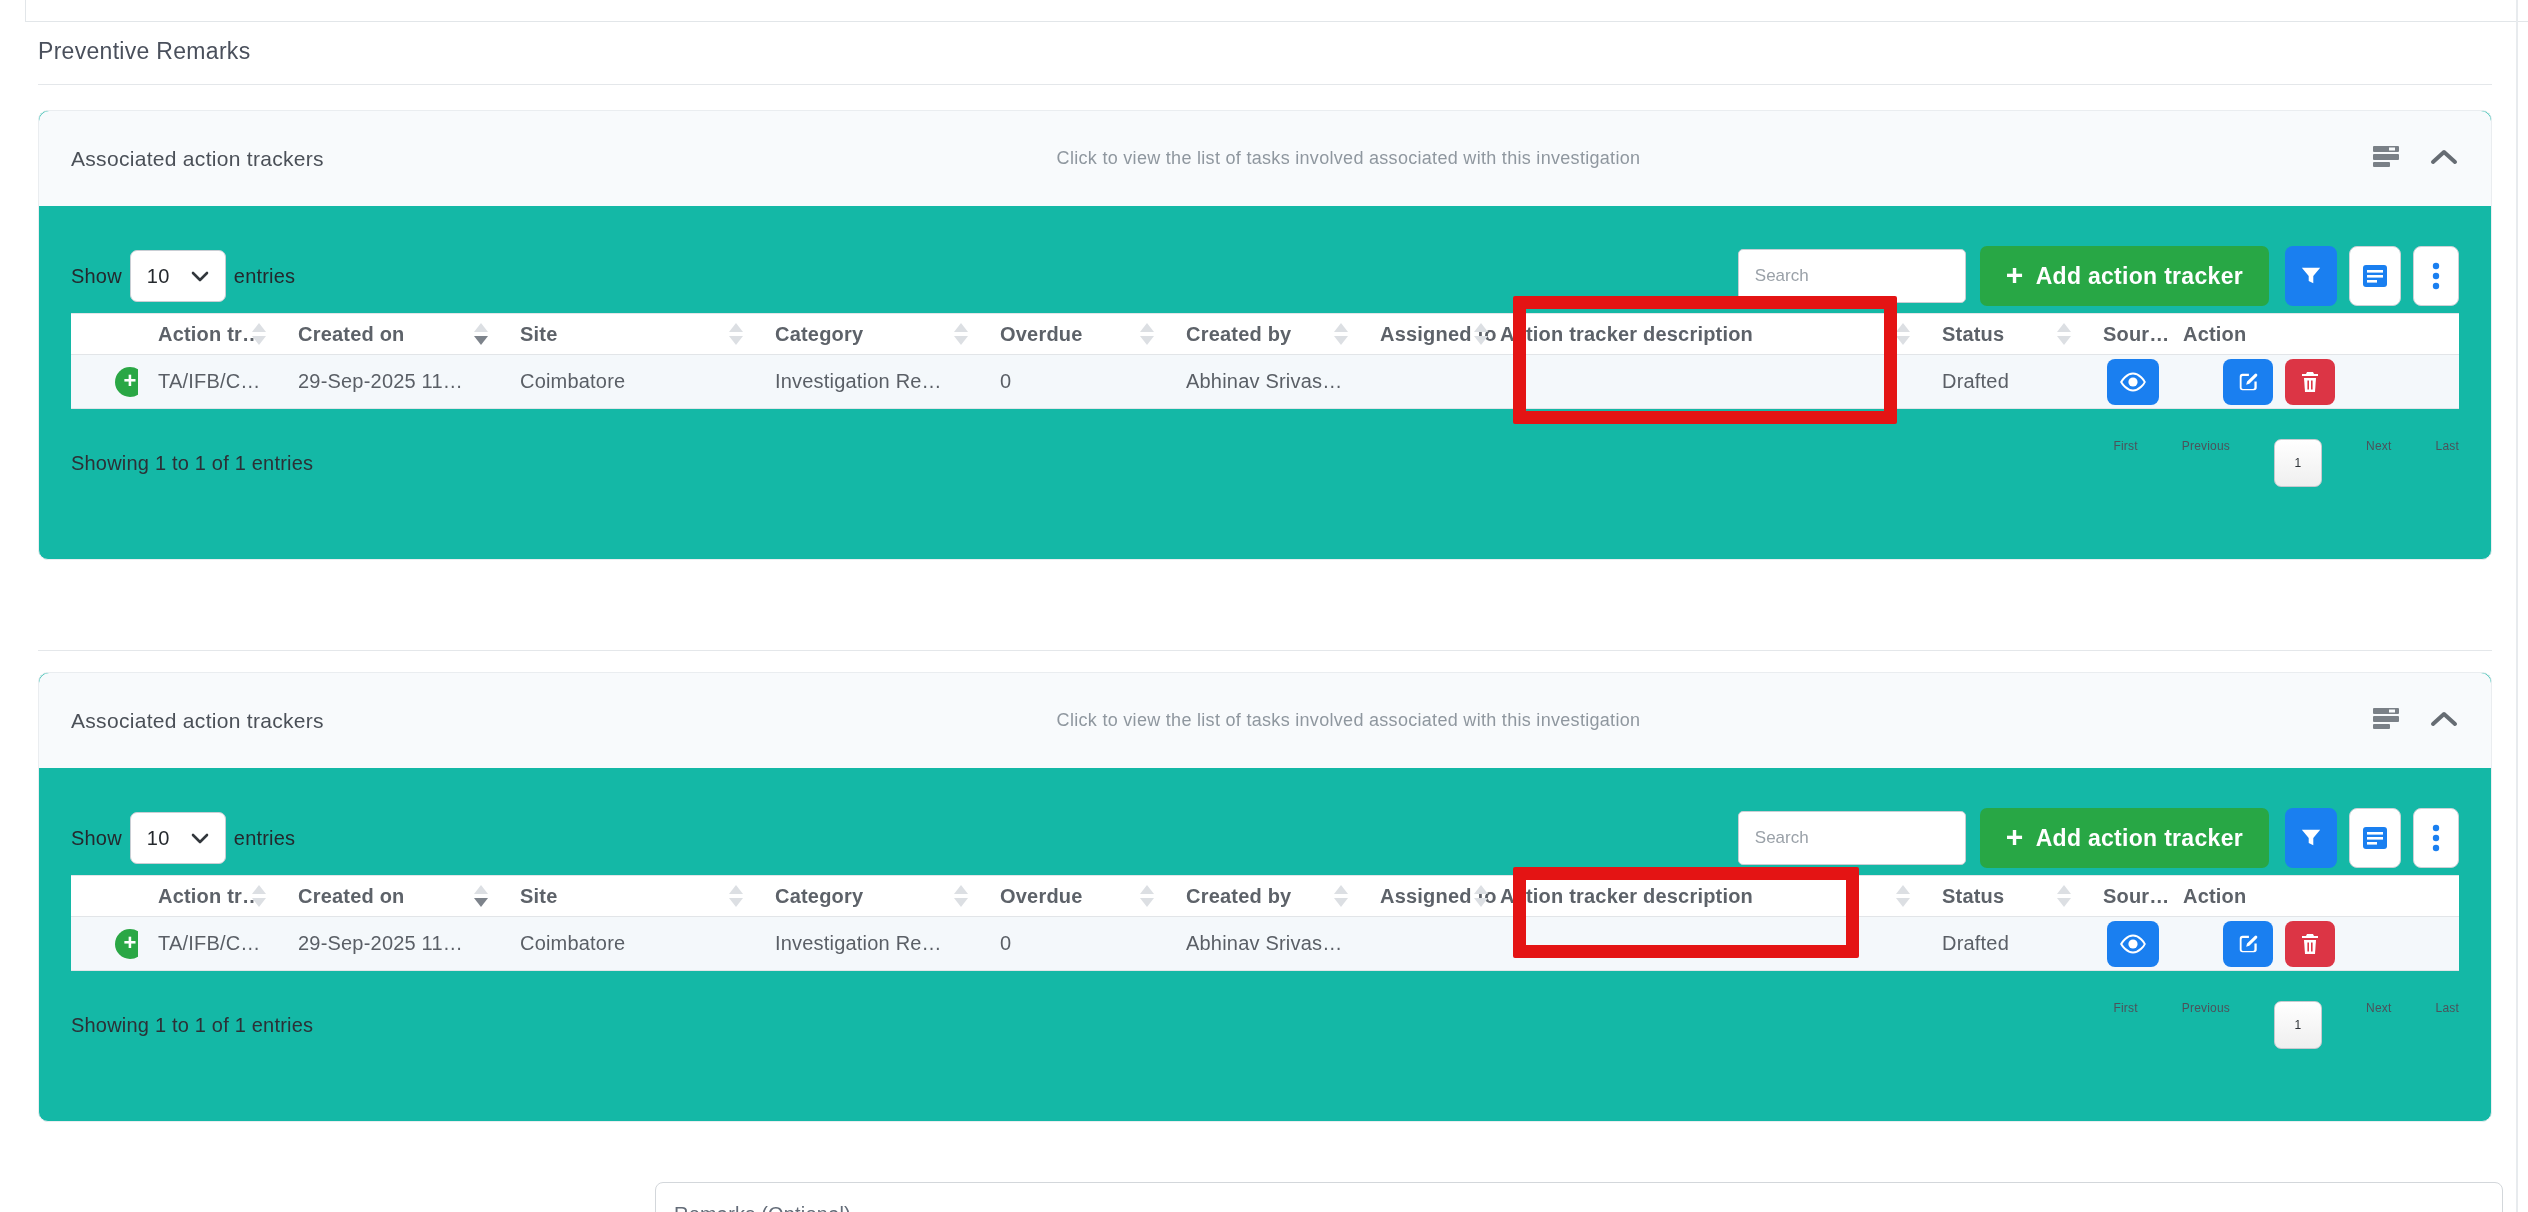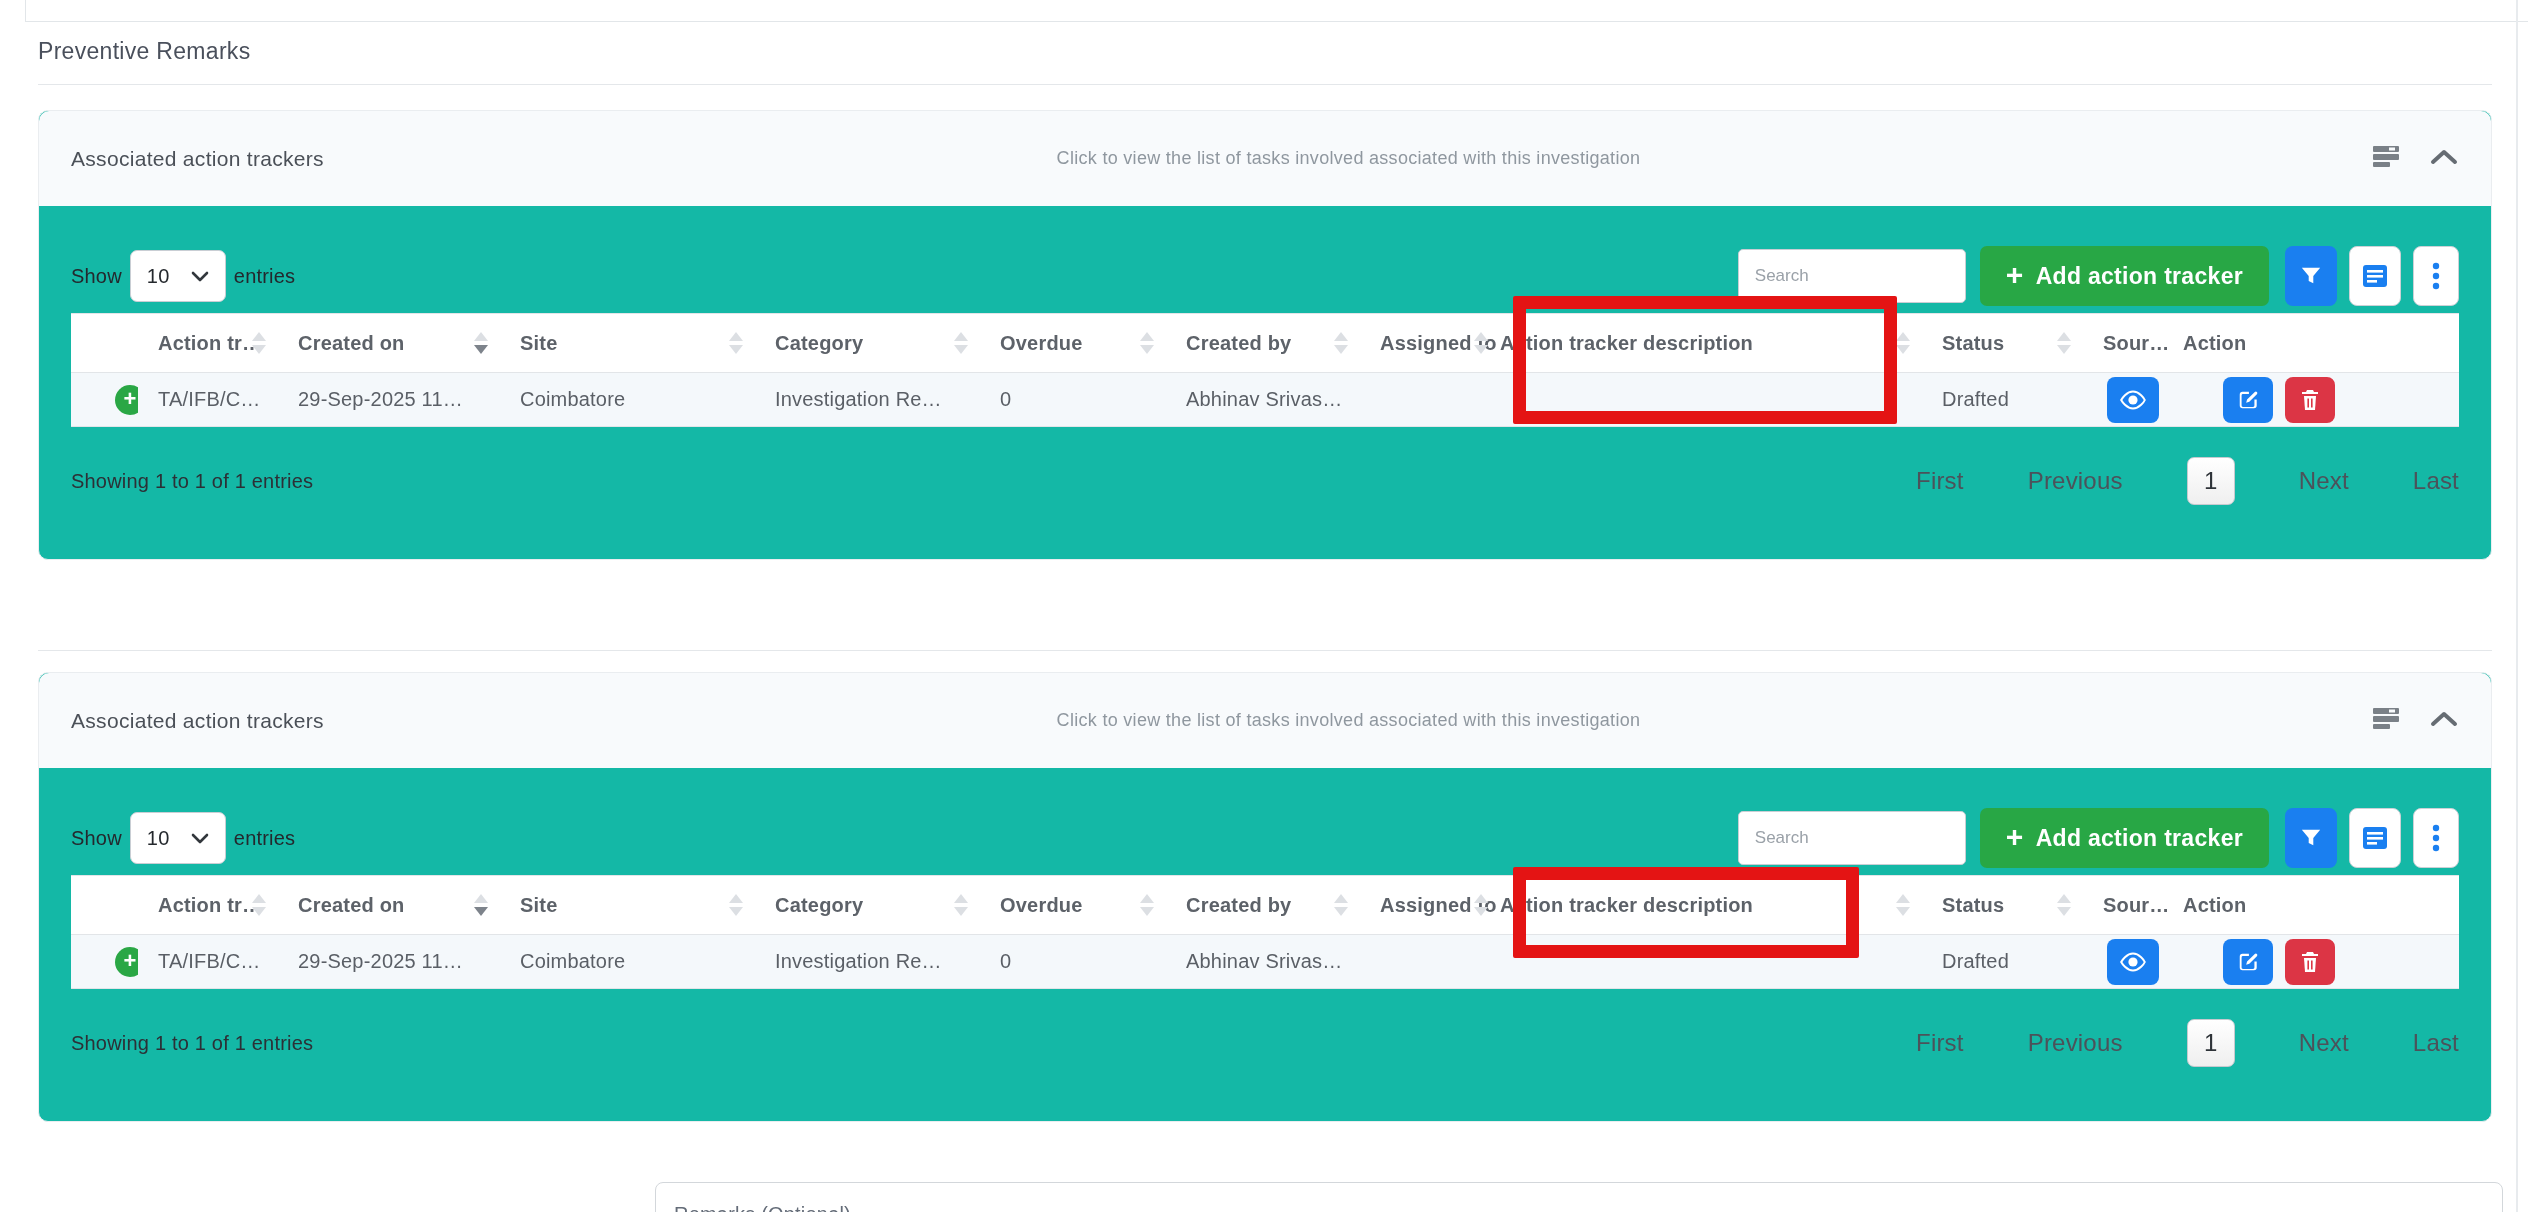--- a/index.html
+++ b/index.html
@@ -35,21 +35,21 @@
     border:none; border-radius:7px; margin-left:14px; display:flex; align-items:center; gap:12px;
     letter-spacing:.3px; cursor:pointer; font-family:inherit; }
   .btn-add .plus { font-size:30px; font-weight:700; line-height:1; margin-top:-3px; }
   .btn-sq { height:60px; border-radius:8px; display:flex; align-items:center; justify-content:center; cursor:pointer; }
   .btn-filter { width:52px; background:#1a7ff0; border:none; margin-left:16px; }
   .btn-outline { width:52px; background:#fff; border:1px solid #ccd1d6; margin-left:12px; }
   .btn-dots { width:46px; background:#fff; border:1px solid #ccd1d6; margin-left:12px; }
 
   .grid-cols { display:grid; grid-template-columns:67px 140px 222px 255px 225px 186px 194px 140px 422px 161px 100px 1fr; }
   .tbl { margin:7px 32px 0; }
-  .thead { height:60px; border-top:1px solid #e2e5e8; border-bottom:1px solid #e2e5e8; align-items:center; background:#fff; }
+  .thead { height:42px; border-top:1px solid #e2e5e8; border-bottom:1px solid #e2e5e8; align-items:center; background:#fff; }
   .th { font-size:20px; font-weight:600; color:#5d6269; padding-left:20px; position:relative;
     letter-spacing:.2px; white-space:nowrap; overflow:hidden; cursor:pointer; }
   .th-center { text-align:left; padding-left:0; }
   .th-action { text-align:left; padding-left:0; padding-right:90px; }
   .sort { position:absolute; right:12px; top:50%; transform:translateY(-50%); }
   .tri-up { display:block; width:0; height:0; border-left:7px solid transparent; border-right:7px solid transparent;
     border-bottom:9px solid #dcdfe3; margin-bottom:4px; }
   .tri-down { display:block; width:0; height:0; border-left:7px solid transparent; border-right:7px solid transparent;
     border-top:9px solid #dcdfe3; }
   .sort-active .tri-down { border-top-color:#7d838b; }
@@ -63,21 +63,21 @@
   .btn-eye { width:52px; height:46px; border-radius:8px; background:#1a7ff0; border:none;
     display:flex; align-items:center; justify-content:center; cursor:pointer; }
   .action-cell { display:flex; justify-content:flex-start; padding-left:40px; gap:12px; }
   .btn-edit { width:50px; height:46px; border-radius:8px; background:#1a7ff0; border:none;
     display:flex; align-items:center; justify-content:center; cursor:pointer; }
   .btn-del { width:50px; height:46px; border-radius:8px; background:#dc3545; border:none;
     display:flex; align-items:center; justify-content:center; cursor:pointer; }
 
   .card-footer { display:flex; align-items:center; margin:29px 32px 0; height:50px; }
   .summary { font-size:20px; color:#2c3036; letter-spacing:.2px; }
-  .pagination { margin-left:auto; display:flex; align-items:center; gap:64px; font-size:24px; color:#4c525a; letter-spacing:.2px; }
+  .pagination { margin-left:auto; display:flex; align-items:flex-start; gap:44px; font-size:12px; color:#4c525a; letter-spacing:.2px; }
   .page-link { cursor:pointer; }
   .page-box { width:48px; height:48px; border:1px solid #c6cacf; border-radius:7px;
     background:linear-gradient(#ffffff,#efefef); display:flex; align-items:center; justify-content:center;
     color:#2e3338; cursor:pointer; }
 
   .hl-box { position:absolute; border:13px solid #e41414; border-radius:2px; z-index:5; pointer-events:none; }
   .hl-1 { left:1513px; top:296px; width:384px; height:128px; }
   .hl-2 { left:1513px; top:867px; width:346px; height:91px; }
 
   .remarks { position:absolute; left:655px; top:1182px; width:1848px; height:64px;

